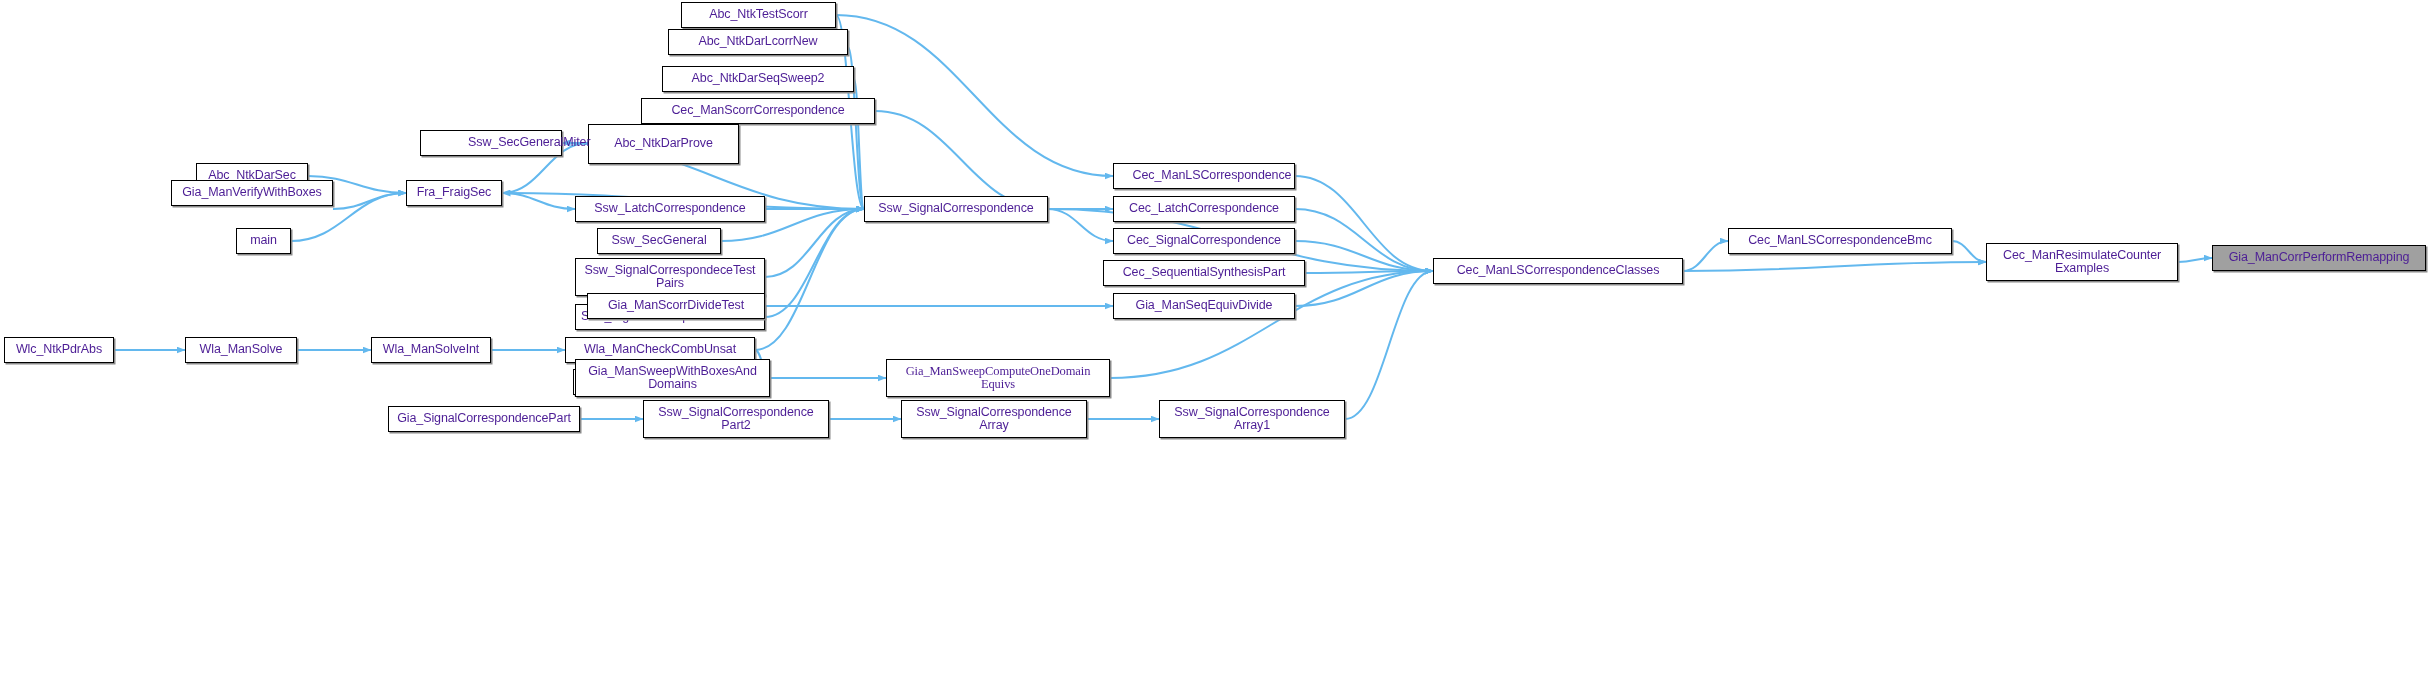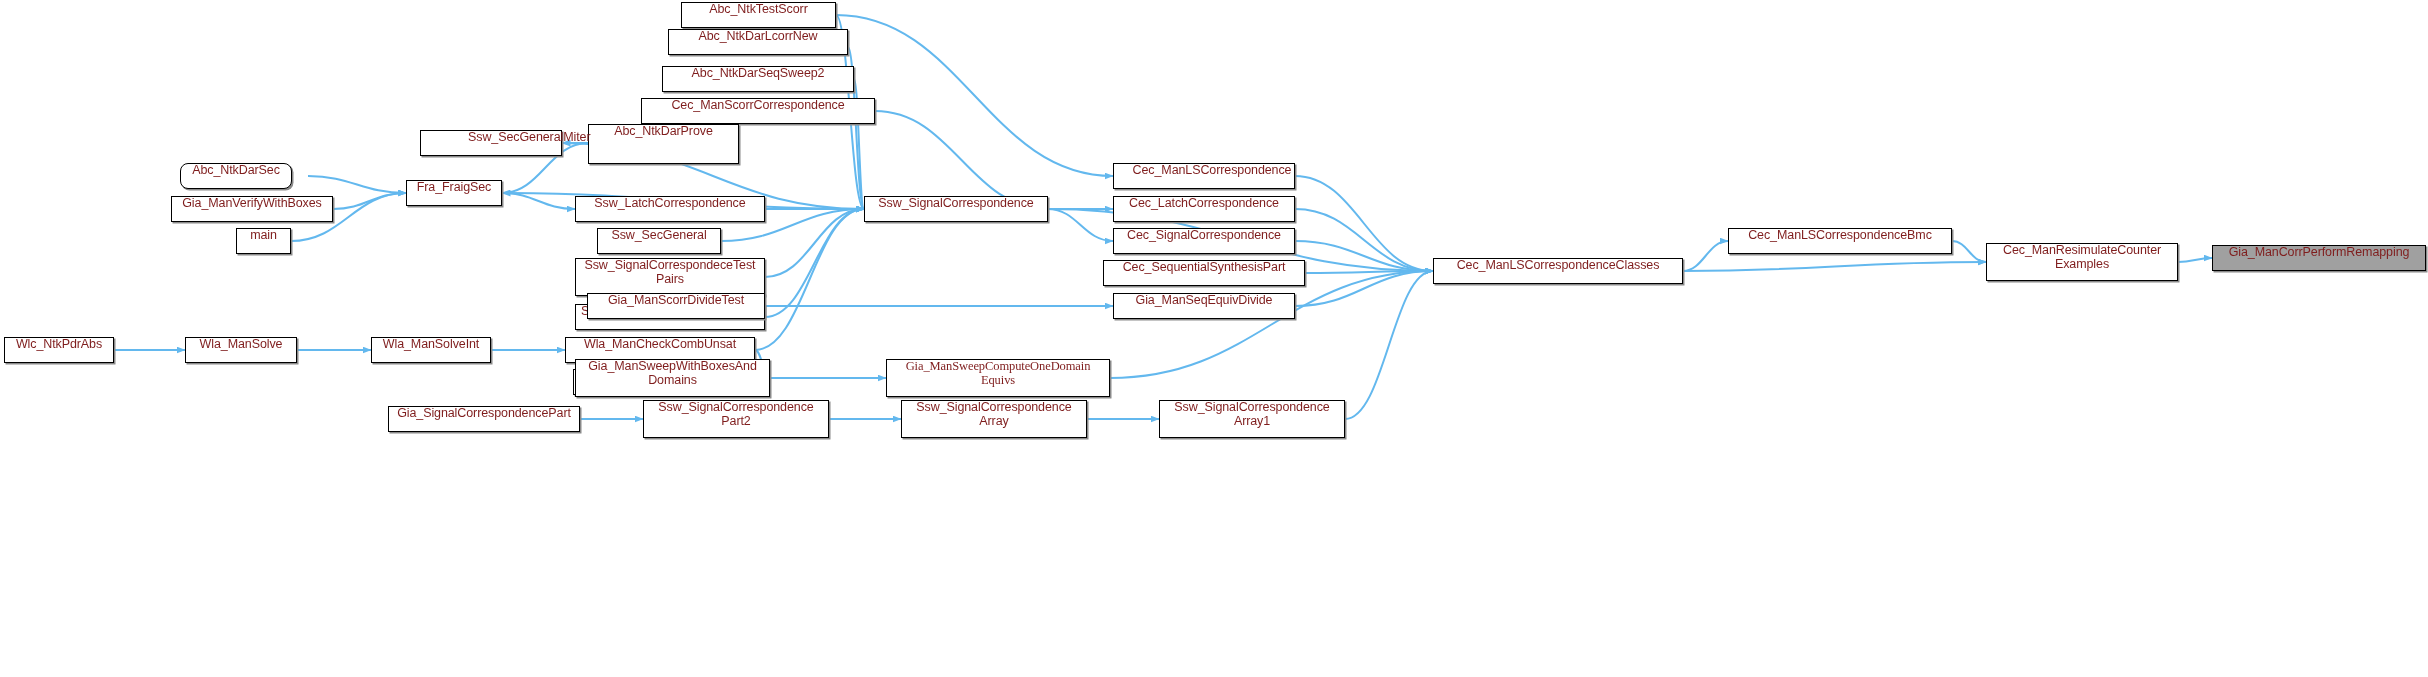--- a/index.html
+++ b/index.html
@@ -7,26 +7,26 @@
   body{font-family:"Liberation Sans",sans-serif;}
   #canvas{position:relative;width:2428px;height:677px;background:#ffffff;overflow:hidden;}
   svg.edges{position:absolute;left:0;top:0;width:2428px;height:677px;pointer-events:none;}
   .node{
     position:absolute;
     box-sizing:border-box;
     background:#ffffff;
     border:1px solid #000000;
     box-shadow:1.5px 1.5px 0 0 #8a8a8a;
     display:flex;
-    align-items:flex-start;
+    align-items:center;
     justify-content:center;
     text-align:center;
     font-size:12.5px;
     line-height:13.5px;
-    color:#7f1d1d;
+    color:#4c1d95;
     white-space:pre-line;
     letter-spacing:-0.1px;
     z-index:5;
   }
   .node.highlight{background:#a0a0a0;}
   .node span{display:block;width:100%;padding:0 4px;}
 </style>
 </head>
 <body>
 
@@ -82,22 +82,22 @@
         <path d="M 1345 419 C 1384.6 419 1393.4 271 1433 271" fill="none" stroke="#63b8ee" stroke-width="2" marker-end="url(#arrow)"></path>
       </g>
   </svg>
   <div id="node-layer">
       <div class="node" style="left: 681px; top: 2px; width: 155px; height: 26px;"><span>Abc_NtkTestScorr</span></div>
       <div class="node" style="left: 668px; top: 29px; width: 180px; height: 26px;"><span>Abc_NtkDarLcorrNew</span></div>
       <div class="node" style="left: 662px; top: 66px; width: 192px; height: 26px;"><span>Abc_NtkDarSeqSweep2</span></div>
       <div class="node" style="left: 641px; top: 98px; width: 234px; height: 26px;"><span>Cec_ManScorrCorrespondence</span></div>
       <div class="node" style="left: 588px; top: 124px; width: 151px; height: 40px;"><span>Abc_NtkDarProve</span></div>
       <div class="node" style="left: 420px; top: 130px; width: 142px; height: 26px; padding-left: 47px;"><span>Ssw_SecGeneralMiter</span></div>
-      <div class="node" style="left: 180px; top: 163px; width: 112px; height: 26px; border-radius: 8px;"><span>Abc_NtkDarSec</span></div>
-      <div class="node" style="left: 171px; top: 196px; width: 162px; height: 26px;"><span>Gia_ManVerifyWithBoxes</span></div>
+      <div class="node" style="left: 196px; top: 163px; width: 112px; height: 26px;"><span>Abc_NtkDarSec</span></div>
+      <div class="node" style="left: 171px; top: 180px; width: 162px; height: 26px;"><span>Gia_ManVerifyWithBoxes</span></div>
       <div class="node" style="left: 236px; top: 228px; width: 55px; height: 26px;"><span>main</span></div>
       <div class="node" style="left: 406px; top: 180px; width: 96px; height: 26px;"><span>Fra_FraigSec</span></div>
       <div class="node" style="left: 575px; top: 196px; width: 190px; height: 26px;"><span>Ssw_LatchCorrespondence</span></div>
       <div class="node" style="left: 597px; top: 228px; width: 124px; height: 26px;"><span>Ssw_SecGeneral</span></div>
       <div class="node" style="left: 575px; top: 258px; width: 190px; height: 38px;"><span>Ssw_SignalCorrespondeceTest
 Pairs</span></div>
       <div class="node" style="left: 575px; top: 304px; width: 190px; height: 26px;"><span>Ssw_SignalCorrespondencePart</span></div>
       <div class="node" style="left: 864px; top: 196px; width: 184px; height: 26px;"><span>Ssw_SignalCorrespondence</span></div>
       <div class="node" style="left: 1113px; top: 163px; width: 182px; height: 26px; padding-left: 16px;"><span>Cec_ManLSCorrespondence</span></div>
       <div class="node" style="left: 1113px; top: 196px; width: 182px; height: 26px;"><span>Cec_LatchCorrespondence</span></div>

